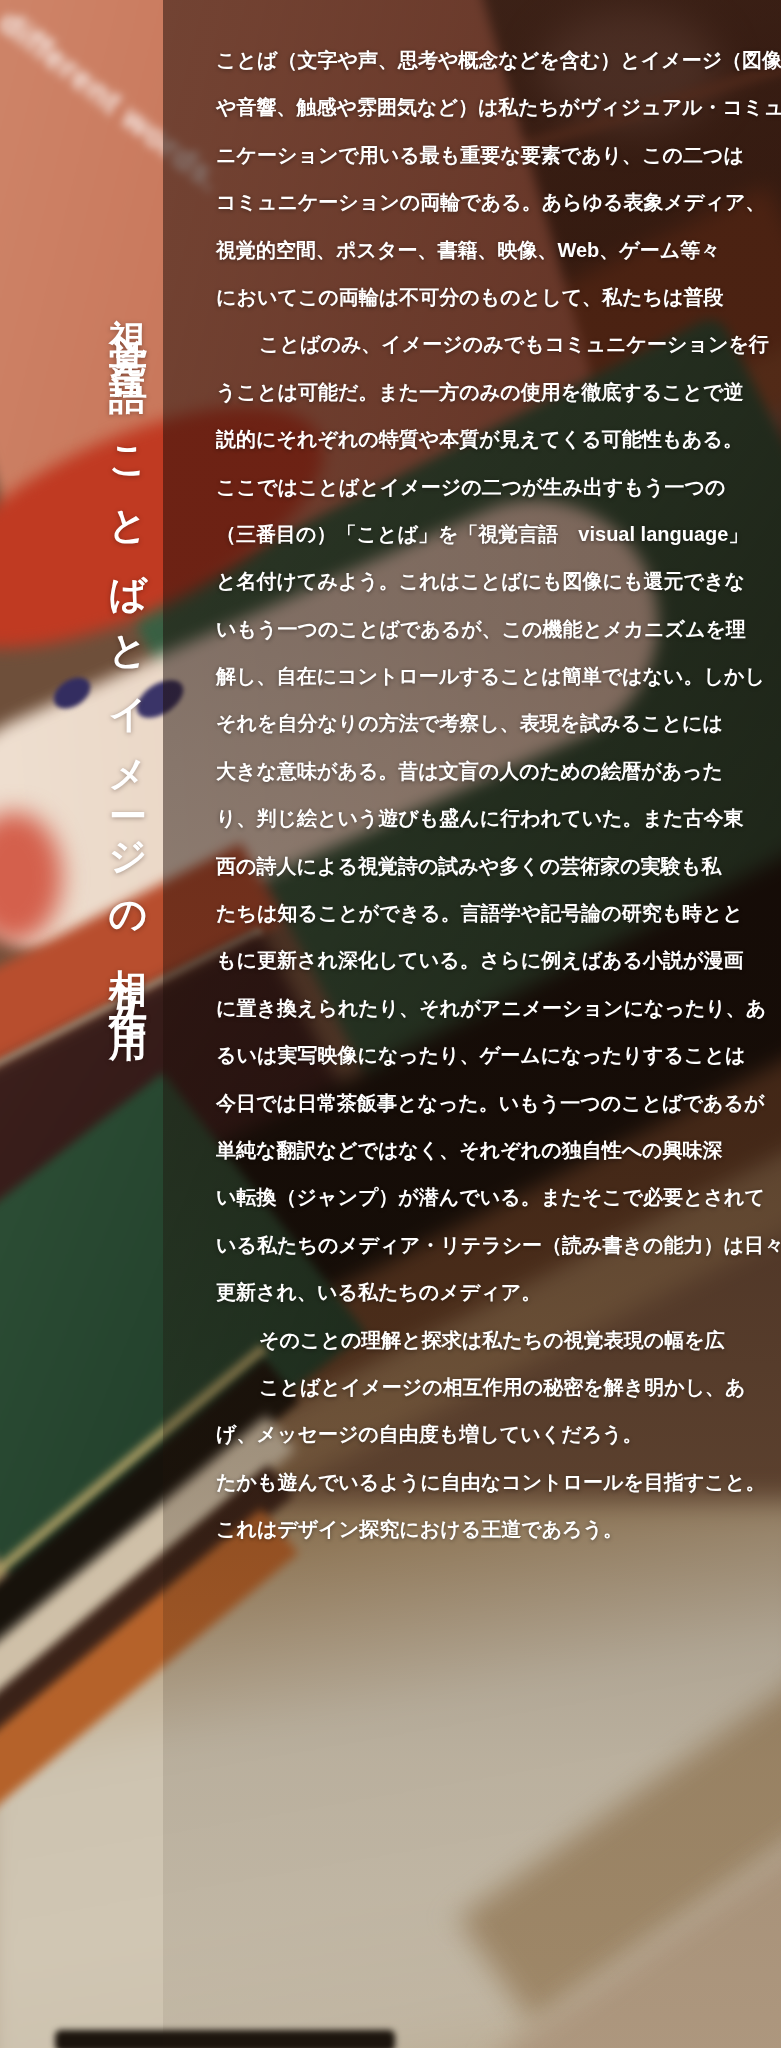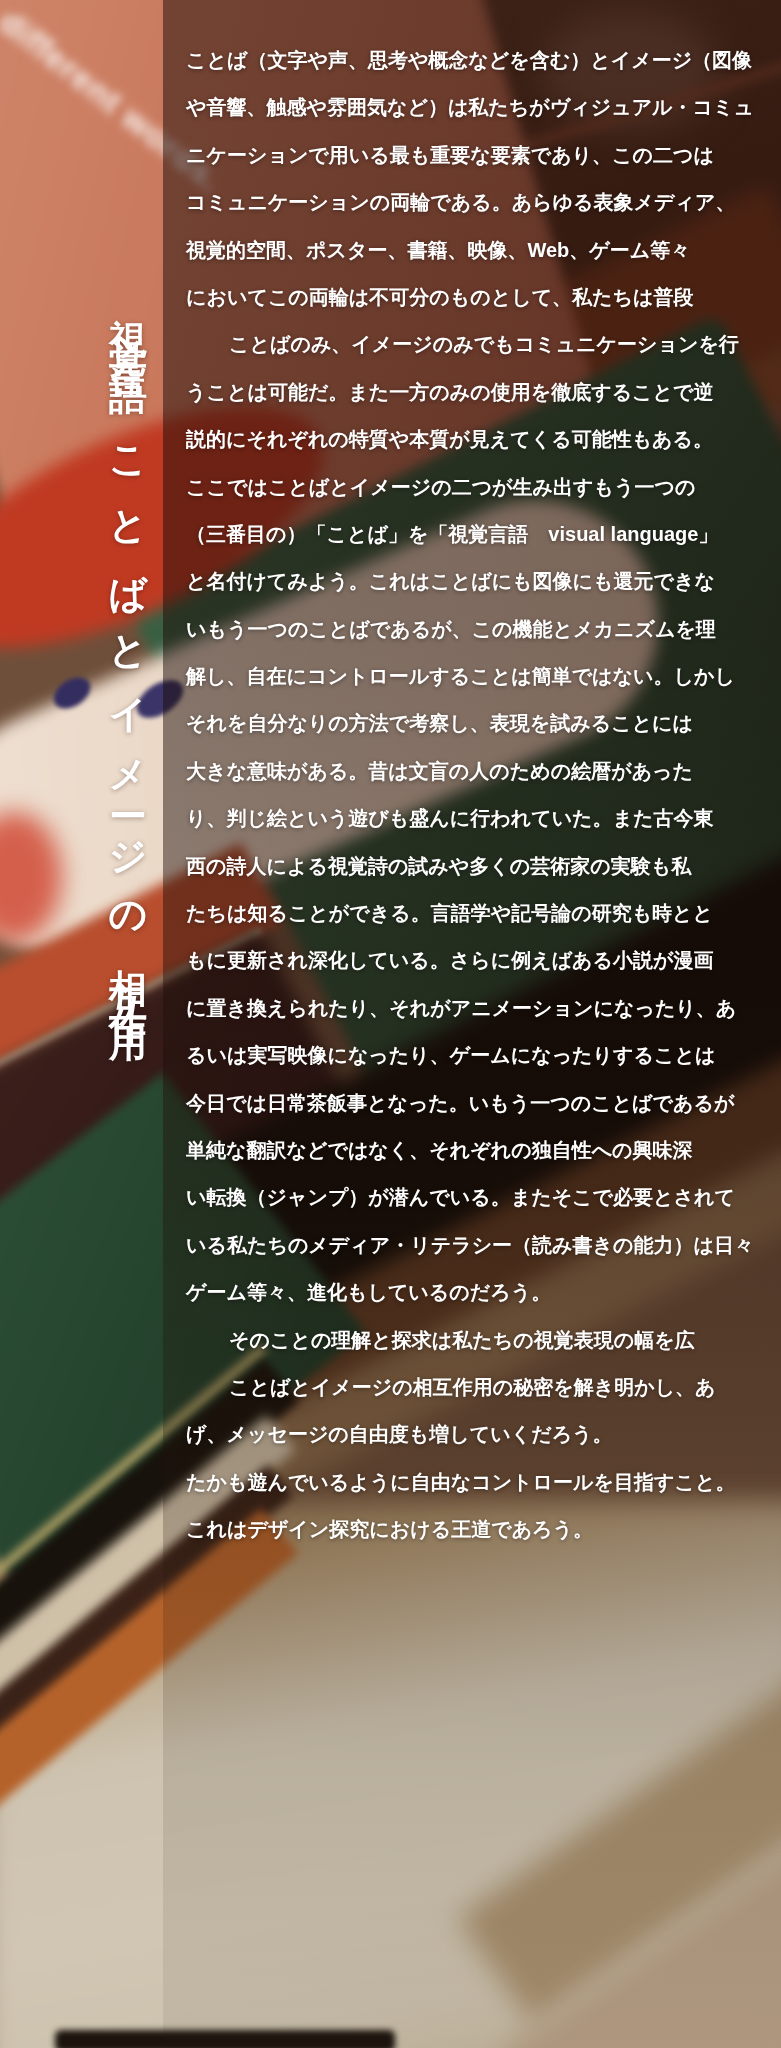--- a/index.html
+++ b/index.html
@@ -58,21 +58,21 @@
     background:linear-gradient(180deg,
       rgba(26,10,6,0.50) 0%, rgba(26,10,6,0.50) 30%, rgba(30,14,8,0.42) 55%,
       rgba(34,20,10,0.26) 72%, rgba(40,28,16,0.12) 86%, rgba(40,28,16,0.07) 100%);}
   
   .vertical-title{
     left:102px;top:288px;height:1100px;
     writing-mode:vertical-rl;text-orientation:upright;
     color:#ffffff;font-size:38px;font-weight:600;letter-spacing:0.5em;
     text-shadow:0 1px 5px rgba(30,10,5,0.35);white-space:nowrap;
   }
-  .essay{left:186px;top:37px;width:560px;color:#ffffff;font-weight:600;
+  .essay{left:216px;top:37px;width:560px;color:#ffffff;font-weight:600;
     font-size:20px;text-shadow:0 1px 4px rgba(10,5,0,0.45);}
   .essay-line{position:static;display:block;line-height:47.4px;height:47.4px;white-space:nowrap;}
   .essay-line.indent{padding-left:43px;}
 </style>
 </head>
 <body>
 
 <div class="stage">
 
   <div class="shape bg-topright"></div>
@@ -131,21 +131,21 @@
       <div class="essay-line">り、判じ絵という遊びも盛んに行われていた。また古今東</div>
       <div class="essay-line">西の詩人による視覚詩の試みや多くの芸術家の実験も私</div>
       <div class="essay-line">たちは知ることができる。言語学や記号論の研究も時とと</div>
       <div class="essay-line">もに更新され深化している。さらに例えばある小説が漫画</div>
       <div class="essay-line">に置き換えられたり、それがアニメーションになったり、あ</div>
       <div class="essay-line">るいは実写映像になったり、ゲームになったりすることは</div>
       <div class="essay-line">今日では日常茶飯事となった。いもう一つのことばであるが</div>
       <div class="essay-line">単純な翻訳などではなく、それぞれの独自性への興味深</div>
       <div class="essay-line">い転換（ジャンプ）が潜んでいる。またそこで必要とされて</div>
       <div class="essay-line">いる私たちのメディア・リテラシー（読み書きの能力）は日々</div>
-      <div class="essay-line">ゲーム等々、進化もしているのだろう。</div>
+      <div class="essay-line">更新され、いる私たちのメディア。</div>
       <div class="essay-line indent">そのことの理解と探求は私たちの視覚表現の幅を広</div>
       <div class="essay-line indent">ことばとイメージの相互作用の秘密を解き明かし、あ</div>
       <div class="essay-line">げ、メッセージの自由度も増していくだろう。</div>
       <div class="essay-line">たかも遊んでいるように自由なコントロールを目指すこと。</div>
       <div class="essay-line">これはデザイン探究における王道であろう。</div>
     </div>
 
 </div>
 
 </body></html>

